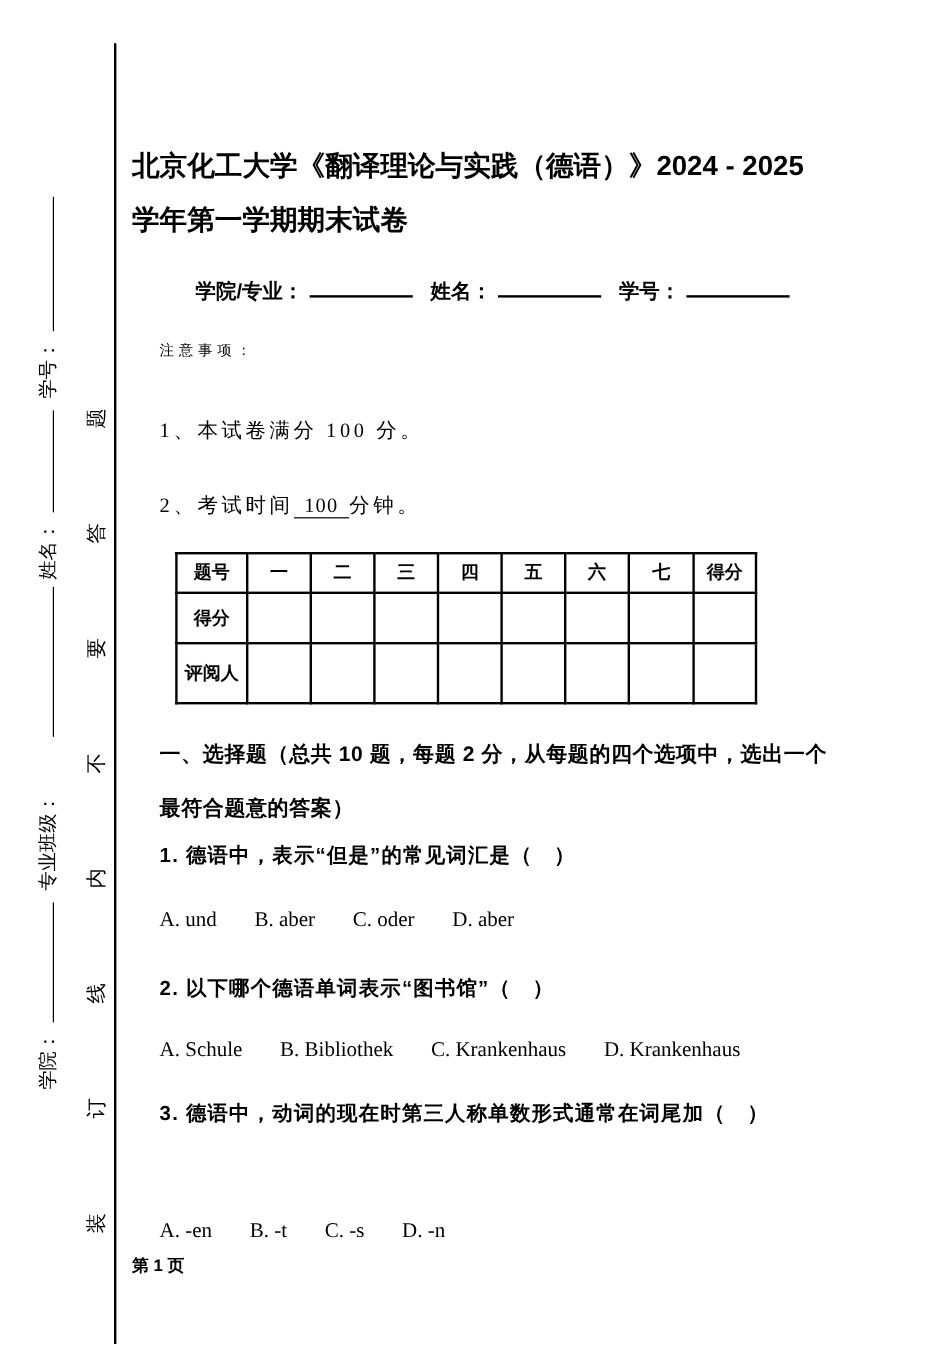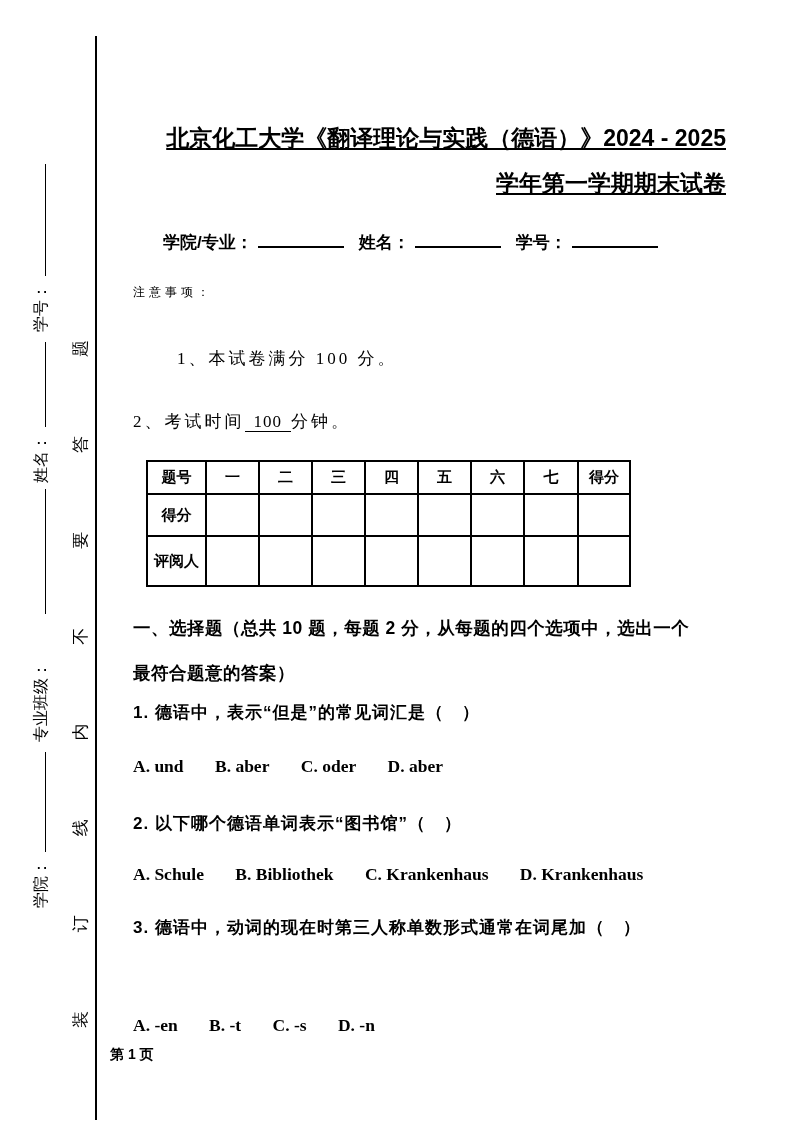--- a/index.html
+++ b/index.html
@@ -35,40 +35,40 @@
   .side-seal {
     left:66px; top:1044px; width:720px; height:30px;
     font-size:17px; line-height:30px;
     display:flex; justify-content:space-between;
     padding:0 16px; box-sizing:border-box;
   }
 
   
   .title {
     position:absolute; left:110px; top:116px; width:616px;
-    text-align:right; font-family:"Liberation Sans", sans-serif;
-    font-weight:bold; font-size:23px; line-height:45px;text-decoration:underline;
+    text-align:left; font-family:"Liberation Sans", sans-serif;
+    font-weight:bold; font-size:23px; line-height:45px;
   }
   .info-line {
     position:absolute; left:163px; top:229px;
     font-family:"Liberation Sans", sans-serif; font-weight:bold;
     font-size:17px;
   }
   .info-blank {
     display:inline-block; width:86px; height:17px;
     border-bottom:2px solid #000; vertical-align:baseline; margin-left:5px;
   }
   .info-gap { margin-left:15px; }
 
   .notice-h {
     position:absolute; left:133px; top:284px; font-size:12px;
     letter-spacing:4px;
   }
   .notice-item { position:absolute; left:133px; font-size:17px; letter-spacing:3px; }
-  .item-1 { top:347px;margin-left:44px; }
+  .item-1 { top:347px; }
   .item-2 { top:410px; }
   .u-val { border-bottom:1.5px solid #000; padding:0 9px; letter-spacing:1px; }
 
   .score-table {
     position:absolute; left:146px; top:460px; width:483px;
     border-collapse:collapse; table-layout:fixed;
     font-family:"Liberation Sans", sans-serif; font-weight:bold; font-size:15px;
   }
   .score-table td {
     border:2px solid #000; text-align:center; vertical-align:middle;
@@ -84,21 +84,21 @@
     font-size:17.5px; line-height:45px; letter-spacing:0.5px;
   }
   .question {
     position:absolute; left:133px; width:600px;
     font-family:"Liberation Sans", sans-serif; font-weight:bold;
     font-size:17px; letter-spacing:1px;
   }
   .q-0 { top:701px; } .q-1 { top:812px; } .q-2 { top:916px; }
   .options { position:absolute; left:133px; width:620px; font-size:17.5px; }
   .o-0 { top:756px; } .o-1 { top:864px; } .o-2 { top:970px;margin-top:45px; }
-  .options span { margin-right:27px;font-weight:bold; }
+  .options span { margin-right:27px; }
 
   .footer {
     position:absolute; left:110px; top:1046px; width:616px; text-align:left;
     font-family:"Liberation Sans", sans-serif; font-weight:bold; font-size:14px;
   }
 </style>
 </head>
 <body>
 
 <div class="page">

